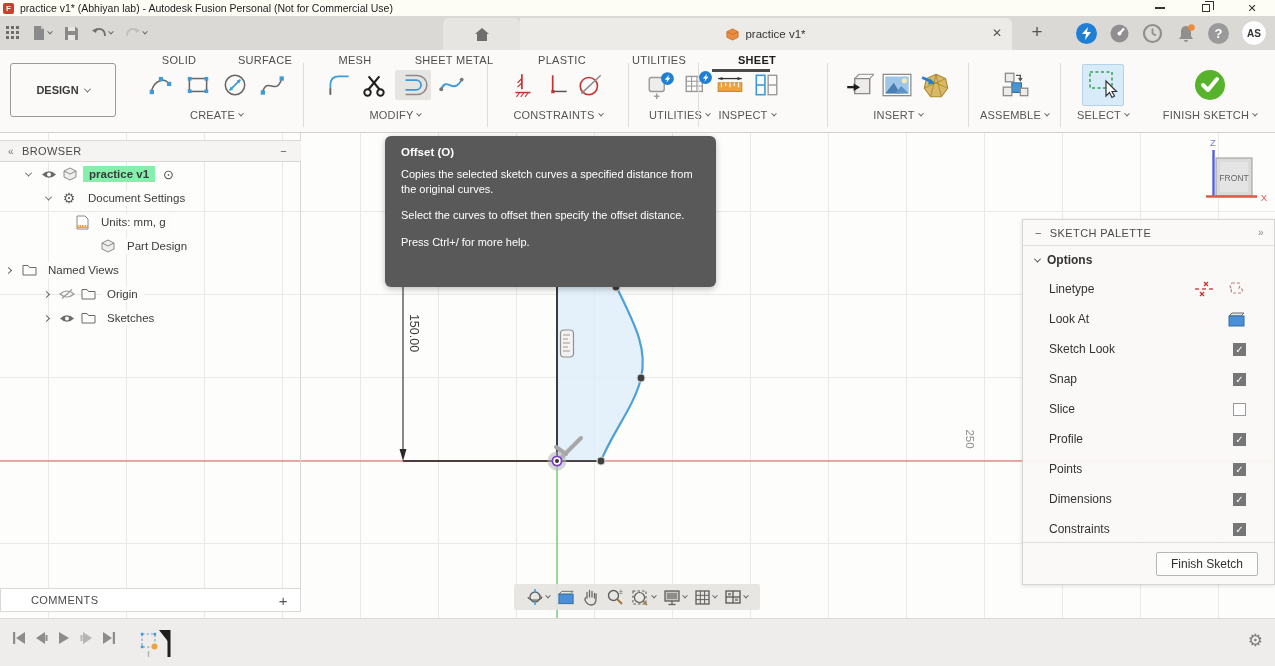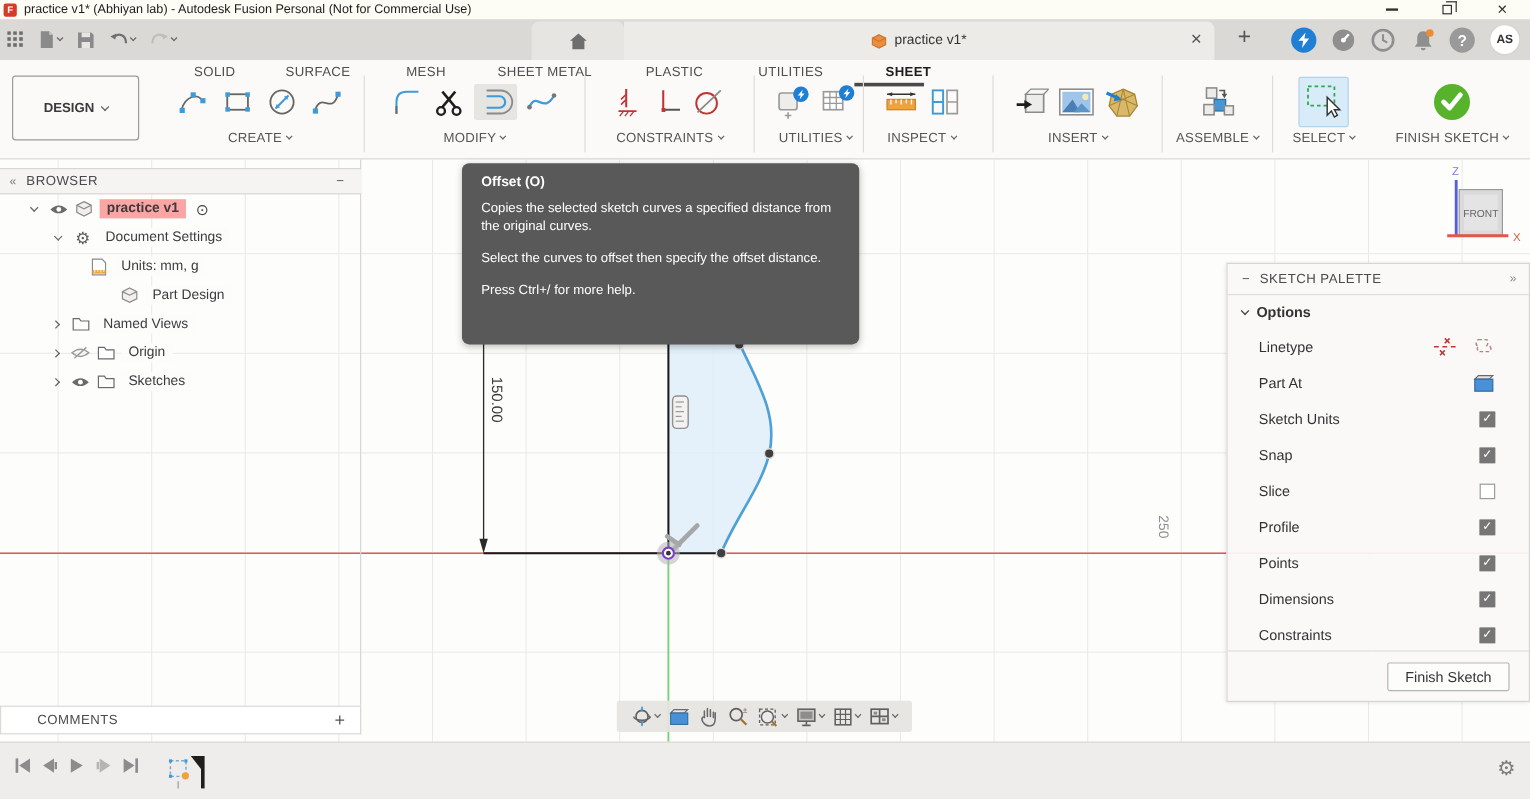--- a/index.html
+++ b/index.html
@@ -66,21 +66,21 @@
 
   
   .browser { position:absolute; left:0; top:140px; width:301px; font-size:11.5px; color:#3c3c3c; }
   .browser-edge { position:absolute; left:300px; top:133px; width:1px; height:479px; background:#d9d7d4; }
   .b-header { height:22px; background:rgba(245,244,242,.96); border-top:1px solid #d9d7d4;
     border-bottom:1px solid #d9d7d4; display:flex; align-items:center; font-size:11px; color:#4a4a4a; letter-spacing:.4px; }
   .b-header .collapse { margin:0 8px 0 8px; color:#777; font-size:10px; }
   .b-header .minimize { margin-left:auto; margin-right:14px; color:#555; }
   .b-row { height:24px; display:flex; align-items:center; }
   .b-label { background:rgba(252,252,251,.9); padding:2px 6px; white-space:nowrap; }
-  .b-label.selected { background:#fca5a5; font-weight:bold; }
+  .b-label.selected { background:#86efac; font-weight:bold; }
   .b-ic { display:inline-flex; width:16px; justify-content:center; margin-right:5px; }
   .gear-glyph { font-size:14px; color:#5f5f5f; }
   .target-glyph { font-size:13px; color:#4a4a4a; margin-left:8px; }
 
   
   .tooltip { position:absolute; left:385px; top:136px; width:331px; height:151px; background:#595959;
     border-radius:6px; color:#fff; padding:10px 16px; box-shadow:0 2px 6px rgba(0,0,0,.25); }
   .tooltip h4 { font-size:11.5px; margin-bottom:9px; }
   .tooltip p { font-size:11px; font-weight:400; line-height:1.4; margin-bottom:10px; }
   .tooltip .tt-footer { margin-top:12px; }
@@ -358,21 +358,21 @@
         <circle cx="21" cy="7" r="6" fill="#1f7fd4"></circle>
           <polygon points="22.5,3.5 18.5,8 20.8,8 20,11 23.8,6.3 21.6,6.3" fill="#fff"></polygon>
         </svg>
     </div>
     <div class="glabel">
         <span>UTILITIES</span>
         <span class="chev sm"></span>
       </div>
   </div>
 
-  <div class="rgroup sep" style="left:719px;width:97px">
+  <div class="rgroup sep" style="left:698px;width:97px">
     <div class="icons">
       <svg width="30" height="28" viewBox="0 0 28 26">
         <line x1="3" y1="7" x2="25" y2="7" stroke="#333" stroke-width="1.2"></line>
         <polygon points="3,7 7,5.5 7,8.5" fill="#333"></polygon>
           <polygon points="25,7 21,5.5 21,8.5" fill="#333"></polygon>
         <rect x="3" y="11" width="22" height="8" fill="#f0a23c" stroke="#c9882f"></rect>
         <g stroke="#fff" stroke-width="1">
             <line x1="6" y1="11" x2="6" y2="15"></line>
             <line x1="10" y1="11" x2="10" y2="14"></line>
             <line x1="14" y1="11" x2="14" y2="15"></line>
@@ -576,21 +576,21 @@
   </div>
   <div class="b-row" style="padding-left:100px">
     <span class="b-ic">
       <svg width="14" height="14" viewBox="0 0 14 14">
           <polygon points="7,1 13,4 13,10 7,13 1,10 1,4" fill="#f0efed" stroke="#8a8a8a"></polygon>
           <polyline points="1,4 7,7 13,4 M7,7 7,13" fill="none" stroke="#8a8a8a"></polyline>
         </svg>
       </span>
     <span class="b-label">Part Design</span>
   </div>
-  <div class="b-row" style="padding-left:38px">
+  <div class="b-row" style="">
     <span class="b-ic">
         <span class="chev right"></span>
       </span>
     <span class="b-ic">
       <svg width="15" height="12" viewBox="0 0 15 12">
           <path d="M1,1.5 h5 l1.5,2 h6.5 v7.5 h-13 z" fill="#fdfdfc" stroke="#6a6a6a"></path>
         </svg>
       </span>
     <span class="b-label">Named Views</span>
   </div>
@@ -660,30 +660,30 @@
             <line x1="6" y1="11" x2="10" y2="15"></line>
             <line x1="10" y1="11" x2="6" y2="15"></line>
           </g>
         </svg>
       <svg width="18" height="16" viewBox="0 0 18 16">
         <path d="M4,2 h7 a4,4 0 0 1 0,5 h2 a3,3 0 0 1 0,5 h-9 a4,4 0 0 1 0,-5 h-1 a3,3 0 0 1 1,-5 z" fill="none" stroke="#b9837f" stroke-width="1.2" stroke-dasharray="3,2"></path>
         </svg>
     </span>
   </div>
   <div class="p-row">
-    <span>Part At</span>
+    <span>Look At</span>
     <span class="ctrl">
       <svg width="19" height="15" viewBox="0 0 19 15">
         <path d="M2,4 L5,1 H17 L14,4 Z" fill="#e8e6e3" stroke="#6a6a6a"></path>
         <rect x="2" y="4" width="15" height="10" fill="#4a90d9" stroke="#2f6ea3"></rect>
         </svg>
     </span>
   </div>
   <div class="p-row">
-    <span>Sketch Units</span>
+    <span>Sketch Look</span>
     <span class="ctrl">
         <span class="cb checked"></span>
       </span>
   </div>
   <div class="p-row">
     <span>Snap</span>
     <span class="ctrl">
         <span class="cb checked"></span>
       </span>
   </div>

